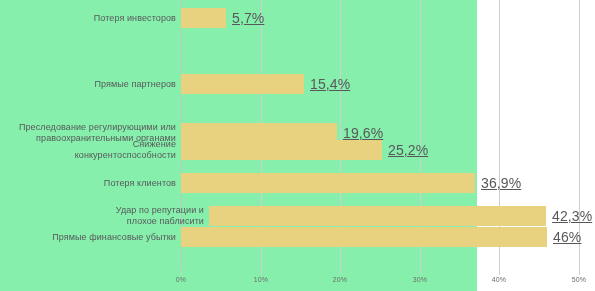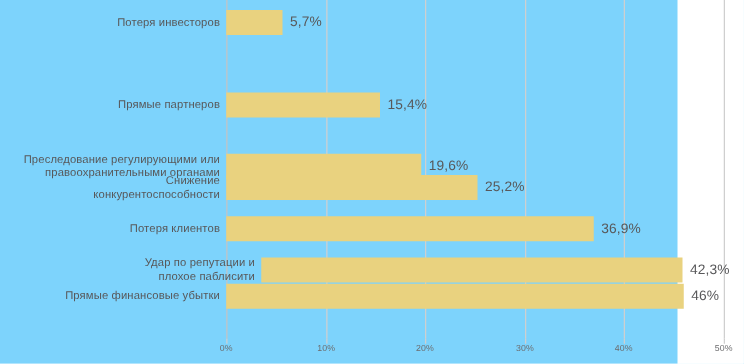--- a/index.html
+++ b/index.html
@@ -9,23 +9,23 @@
   }
   body {
     width: 595px;
     height: 291px;
     font-family: "Liberation Sans", sans-serif;
     overflow: hidden;
   }
 
   #chart-root {
     position: relative;
-    width: 542px;
+    width: 477px;
     height: 291px;
-    background: #7dd3fc;
+    background: #86efac;
   }
 
   
   #gridlines {
     position: absolute;
     left: 0;
     top: 0;
     width: 595px;
     height: 271px;
     pointer-events: none;
@@ -72,24 +72,25 @@
     position: absolute;
     left: 181px;
     top: 0;
     height: 20px;
     background: #e9d27f;
   }
   .val-label {
     position: absolute;
     top: 50%;
     transform: translateY(-50%);
-    font-size: 11px;
+    font-size: 14px;
     color: #58585a;
     white-space: nowrap;
     letter-spacing: 0.1px;
+    text-decoration: underline;
   }
 
   
   #x-axis {
     position: absolute;
     left: 0;
     top: 271px;
     width: 595px;
     height: 20px;
   }

